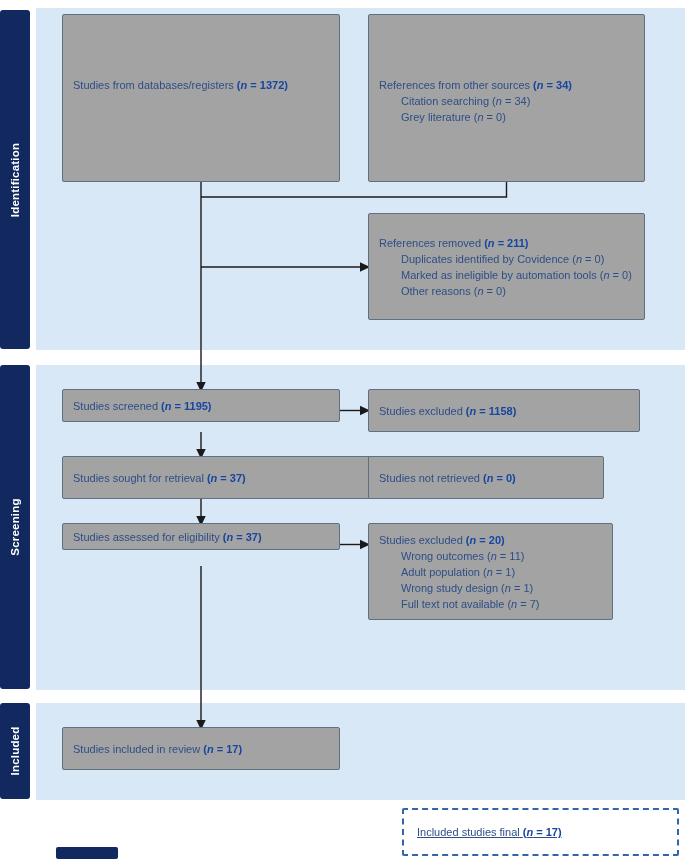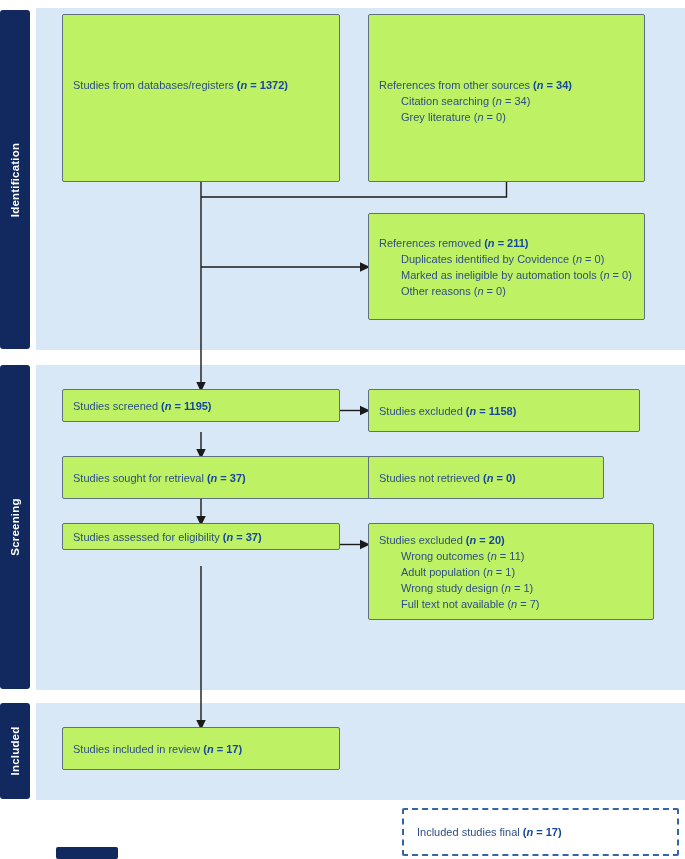--- a/index.html
+++ b/index.html
@@ -14,33 +14,33 @@
   .side{
     position:absolute;left:0;width:30px;border-radius:3px;
     background:var(--sidebar-navy,#11295f);
     display:flex;align-items:center;justify-content:center;
   }
   .side span{
     color:#fff;font-weight:700;font-size:11.5px;letter-spacing:.2px;
     transform:rotate(-90deg);white-space:nowrap;
   }
   .box{
-    position:absolute;background:#bef264;border-radius:2px;
+    position:absolute;background:#a3a3a3;border-radius:2px;
     border:1px solid var(--box-border,#5f7082);
     display:flex;flex-direction:column;justify-content:center;
     padding:4px 8px 4px 10px;
   }
   .box.topalign{justify-content:flex-start;padding-top:62px}
   .sub{padding-left:22px}
   .cnt i{font-style:italic}
   .t .cnt{font-weight:700;color:var(--count-blue,#1746a0)}
   .dashedbox{
     position:absolute;background:#fff;border-radius:2px;
     border:2px dashed var(--dashed-border,#3465a8);
-    display:flex;align-items:center;padding-left:13px;
+    display:flex;align-items:center;padding-left:13px;text-decoration:underline;
   }
   .fragment{position:absolute;background:var(--sidebar-navy,#11295f);border-radius:2px}
   svg.arrows{position:absolute;left:0;top:0;pointer-events:none}
 </style>
 </head>
 <body>
 
 <div class="band" style="top:8px;height:342px"></div>
 <div class="band" style="top:365px;height:325px"></div>
 <div class="band" style="top:703px;height:97px"></div>
@@ -101,21 +101,21 @@
 <div class="box" style="left:62px;top:456px;width:328px;height:43px">
   <div class="t">Studies sought for retrieval <span class="cnt">(<i>n</i>&nbsp;=&nbsp;37)</span></div>
 </div>
 <div class="box" style="left:368px;top:456px;width:236px;height:43px">
   <div class="t">Studies not retrieved <span class="cnt">(<i>n</i>&nbsp;=&nbsp;0)</span></div>
 </div>
 
 <div class="box" style="left:62px;top:523px;width:278px;height:27px">
   <div class="t">Studies assessed for eligibility <span class="cnt">(<i>n</i>&nbsp;=&nbsp;37)</span></div>
 </div>
-<div class="box" style="left:368px;top:523px;width:286px;height:97px">
+<div class="box" style="left:368px;top:523px;width:245px;height:97px">
   <div class="t">Studies excluded <span class="cnt">(<i>n</i>&nbsp;=&nbsp;20)</span></div>
   <div class="sub">Wrong outcomes <span class="cnt">(<i>n</i>&nbsp;=&nbsp;11)</span></div>
   <div class="sub">Adult population <span class="cnt">(<i>n</i>&nbsp;=&nbsp;1)</span></div>
   <div class="sub">Wrong study design <span class="cnt">(<i>n</i>&nbsp;=&nbsp;1)</span></div>
   <div class="sub">Full text not available <span class="cnt">(<i>n</i>&nbsp;=&nbsp;7)</span></div>
 </div>
 
 <div class="box" style="left:62px;top:727px;width:278px;height:43px">
   <div class="t">Studies included in review <span class="cnt">(<i>n</i>&nbsp;=&nbsp;17)</span></div>
 </div>

